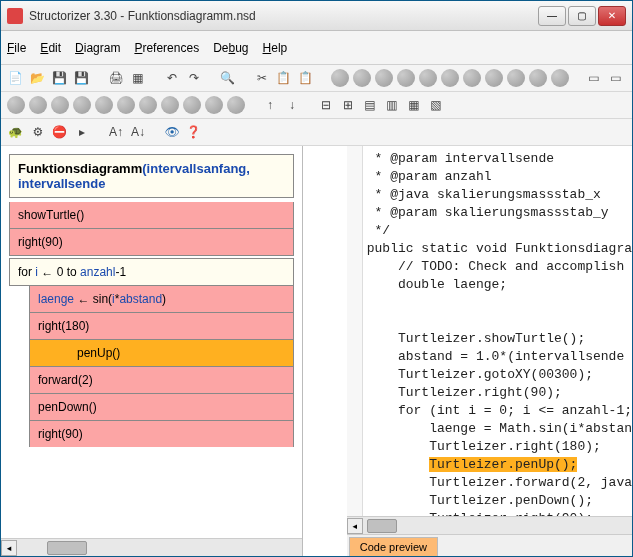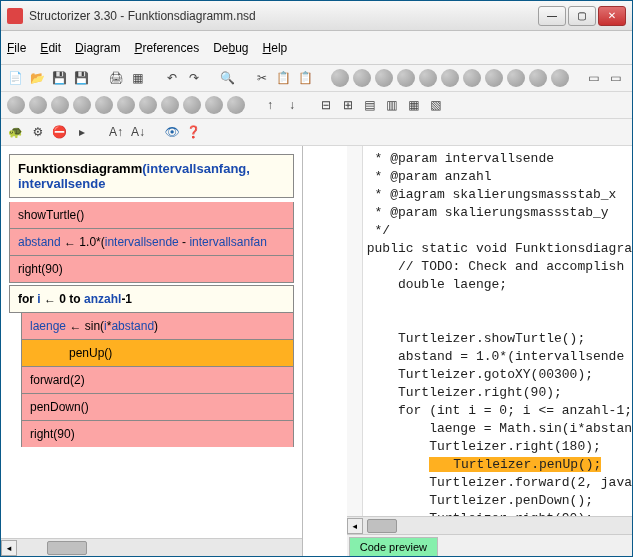--- a/index.html
+++ b/index.html
@@ -17,34 +17,34 @@
 .toolbar { background: #f4f4f4; border-bottom: 1px solid #d8d8d8; padding: 4px 6px; display: flex; flex-wrap: wrap; gap: 4px; align-items: center; }
 .tb-btn { width: 18px; height: 18px; display: inline-flex; align-items: center; justify-content: center; font-size: 12px; color: #444; cursor: default; }
 .tb-circle { width: 18px; height: 18px; border-radius: 50%; background: radial-gradient(circle at 30% 30%, #ccc, #999); }
 .tb-sep { width: 8px; }
 .content { flex: 1; display: flex; overflow: hidden; gap: 44px; }
 .left-pane { width: 310px; background: #fff; border-right: 1px solid #bbb; overflow: hidden; display: flex; flex-direction: column; }
 .diagram { flex: 1; padding: 8px; background: #fff; overflow: auto; }
 .diag-header { background: #fffdf0; border: 1px solid #888; padding: 6px 8px; font-weight: bold; font-size: 13px; margin-bottom: 4px; }
 .diag-header .params { color: #1a4aae; font-weight: bold; }
 .diag-row { border: 1px solid #888; border-top: none; padding: 6px 8px; font-size: 12px; background: #fca5a5; }
-.diag-row.for { background: #fffdf0; border-top:1px solid #888; margin-top:2px;font-weight:bold; }
-.diag-nested { margin-left: 12px; }
+.diag-row.for { background: #fffdf0; border-top:1px solid #888; margin-top:2px; }
+.diag-nested { margin-left: 20px; }
 .diag-row .kw { color: #1a4aae; }
 .diag-row.hl { background: #ffb020; padding-left: 47px; }
 .scroll-h { height: 18px; background: #e8e8e8; border-top: 1px solid #ccc; display: flex; align-items: center; }
 .scroll-thumb { width: 40px; height: 14px; background: #c0c0c0; border: 1px solid #999; border-radius: 2px; margin-left: 30px; }
 .right-pane { flex: 1; display: flex; flex-direction: column; background: #fff; }
 .code-area { flex: 1; overflow: hidden; padding: 4px 0 4px 20px; position: relative; }
 .code-gutter { position:absolute; left:0; top:0; bottom:0; width:16px; border-right:1px solid #ddd; background:#f7f7f7; }
 .code { font-family: "Courier New", monospace; font-size: 13px; line-height: 18px; white-space: pre; color: #222; }
-.code .hl { background: #ffb020; padding-left: 24px; }
+.code .hl { background: #ffb020; }
 .tabs { height: 22px; background: #f0f0f0; border-top: 1px solid #ccc; display: flex; align-items: flex-end; font-size: 11px; }
 .tab { padding: 3px 10px; border: 1px solid #bbb; border-bottom: none; background: #f8f8f8; margin-left: 2px; }
-.tab.active { background: #86efac; }
+.tab.active { background: #fdba74; }
 .arrow-btn { width:16px; height:16px; border:1px solid #aaa; background:#eee; display:inline-flex; align-items:center; justify-content:center; font-size:9px; }
 </style>
 </head>
 <body>
 
 <div class="window">
   <div class="titlebar">
     <div class="titlebar-icon"></div>
     <div class="titlebar-text">Structorizer 3.30 - Funktionsdiagramm.nsd</div>
     <div class="win-btns">
@@ -134,49 +134,47 @@
     <span class="tb-btn" style="color:#26a">❓</span>
   </div>
 
   <div class="content">
     <div class="left-pane">
       <div class="diagram">
         <div class="diag-header">
           <span>Funktionsdiagramm</span><span class="params">(intervallsanfang, intervallsende</span>
         </div>
         <div class="diag-row">showTurtle()</div>
-        <div class="diag-row">
-          <span class="kw">abstand</span><span> ← 1.0*(</span><span class="kw">intervallsende</span><span> - </span><span class="kw">intervallsanfan</span>
-        </div>
         <div class="diag-row">right(90)</div>
         <div class="diag-row for">
           <span>for </span><span class="kw">i</span><span> ← 0 to </span><span class="kw">anzahl</span><span>-1</span>
         </div>
         <div class="diag-nested">
           <div class="diag-row">
             <span class="kw">laenge</span><span> ← sin(</span><span class="kw">i</span><span>*</span><span class="kw">abstand</span><span>)</span>
           </div>
+          <div class="diag-row">right(180)</div>
           <div class="diag-row hl">penUp()</div>
           <div class="diag-row">forward(2)</div>
           <div class="diag-row">penDown()</div>
           <div class="diag-row" style="border-bottom:none">right(90)</div>
         </div>
       </div>
       <div class="scroll-h">
         <span class="arrow-btn">◂</span>
         <div class="scroll-thumb"></div>
       </div>
     </div>
 
     <div class="right-pane">
       <div class="code-area">
         <div class="code-gutter"></div>
         <div class="code"><span> * @param intervallsende</span>
 <span> * @param anzahl</span>
-<span> * @iagram skalierungsmassstab_x</span>
+<span> * @java skalierungsmassstab_x</span>
 <span> * @param skalierungsmassstab_y</span>
 <span> */</span>
 <span>public static void Funktionsdiagra</span>
 <span>    // TODO: Check and accomplish </span>
 <span>    double laenge;</span>
 <span></span>
 <span></span>
 <span>    Turtleizer.showTurtle();</span>
 <span>    abstand = 1.0*(intervallsende </span>
 <span>    Turtleizer.gotoXY(00300);</span>

